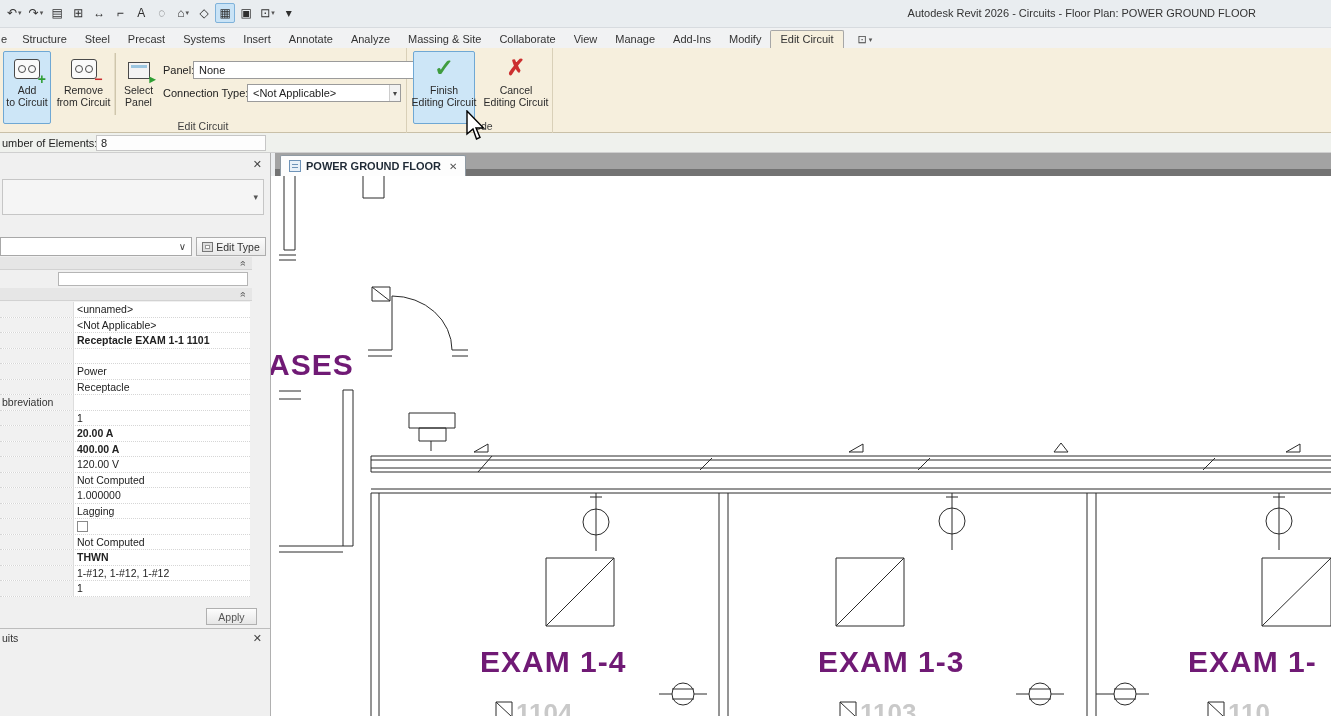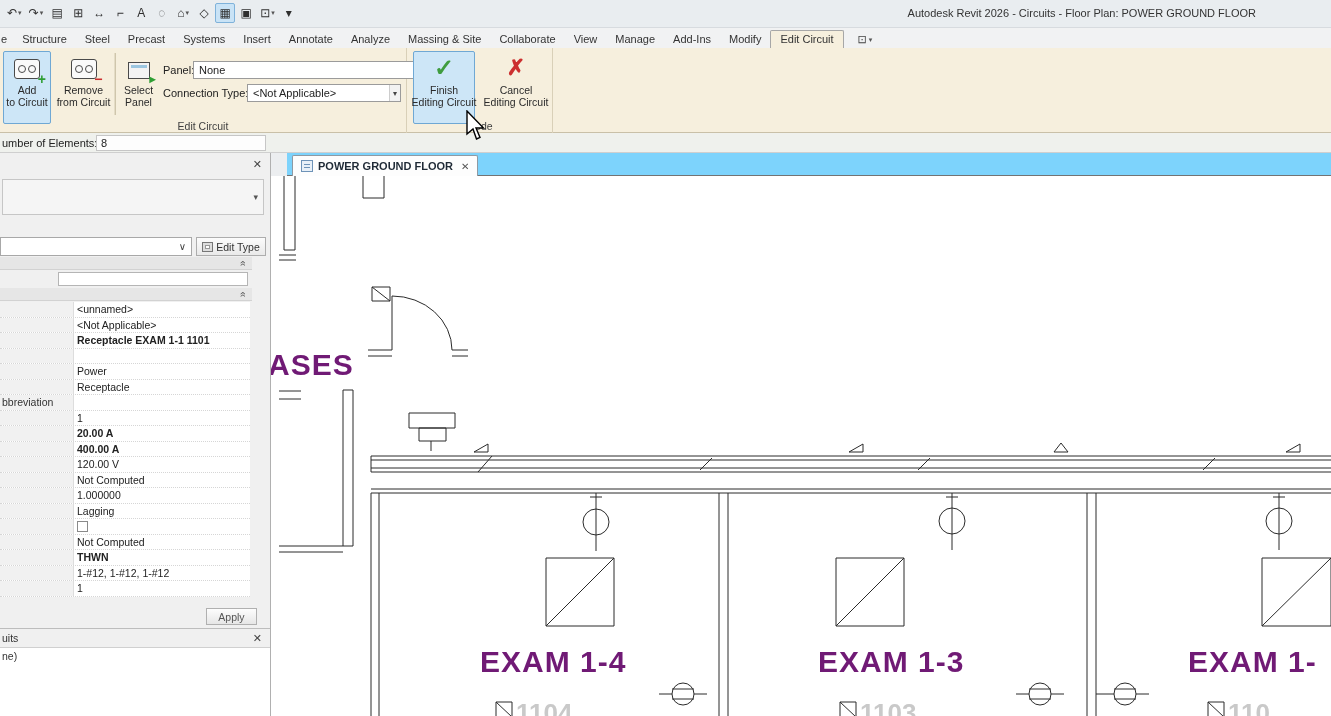--- a/index.html
+++ b/index.html
@@ -78,21 +78,21 @@
   .apply-btn{position:absolute;left:206px;top:455px;width:51px;height:17px;background:linear-gradient(#fdfdfd,#e6e6e6);border:1px solid #b0b0b0;font-size:10.5px;color:#555;font-family:"Liberation Sans",sans-serif}
   .bottom-divider{position:absolute;left:0;top:475px;width:100%;border-top:1px solid #bdbdbd}
   .bp-head{position:absolute;left:0;top:477px;width:100%;height:17px;background:#f0f0f0}
   .bp-title{position:absolute;left:2px;top:2px;color:#333;font-size:10.5px}
   .bp-close{position:absolute;right:8px;top:2px;font-size:11px;color:#444}
   .bp-list{position:absolute;left:0;top:494px;width:100%;bottom:0;background:#fff;border-top:1px solid #d0d0d0}
   .bp-item{padding:2px 0 0 2px;font-size:10.5px;color:#333}
 
   
   .canvas{position:absolute;left:271px;top:153px;right:0;bottom:0;background:#eceef0}
-  .viewtabs{position:absolute;left:16px;top:0;right:0;height:23px;background:#7dd3fc;border-bottom:1px solid #737373}
+  .viewtabs{position:absolute;left:4px;top:0;right:0;height:23px;background:#a3a3a3;border-bottom:7px solid #737373}
   .viewtab{position:absolute;left:5px;top:2px;height:21px;background:#fdfdfd;border:1px solid #8f9aa3;border-bottom:none;border-radius:2px 2px 0 0;display:flex;align-items:center;padding:0 8px}
   .vt-icon{width:12px;height:12px;border:1px solid #6e93b8;background:#e8f0f8;margin-right:5px;position:relative}
   .vt-icon::after{content:"";position:absolute;left:2px;right:2px;top:3px;border-top:1px solid #6e93b8;box-shadow:0 3px 0 #6e93b8}
   .vt-label{font-weight:bold;font-size:11px;color:#1f2a36;white-space:nowrap}
   .vt-close{margin-left:8px;font-size:10px;color:#555}
   .drawing{position:absolute;left:0;top:23px;right:0;bottom:0;background:#fff;overflow:hidden}
   .drawing svg{position:absolute;left:0;top:0}
   .room-label{position:absolute;font-size:30px;font-weight:bold;color:#701a75;letter-spacing:1px;white-space:nowrap}
   .room-num{position:absolute;font-size:26px;font-weight:bold;color:#c9c9c9;white-space:nowrap}
 
@@ -344,23 +344,20 @@
         <div class="prop-label"></div>
         <div class="prop-value">1</div>
       </div>
       </div>
     <button class="apply-btn">Apply</button>
     <div class="bottom-divider"></div>
     <div class="bp-head">
       <span class="bp-title">uits</span>
       <span class="bp-close">✕</span>
     </div>
-    <div class="bp-list">
-      <div class="bp-item">ne)</div>
-    </div>
   </div>
 
   <div class="canvas">
     <div class="viewtabs">
       <div class="viewtab">
         <span class="vt-icon"></span>
         <span class="vt-label">POWER GROUND FLOOR</span>
         <span class="vt-close">✕</span>
       </div>
     </div>

